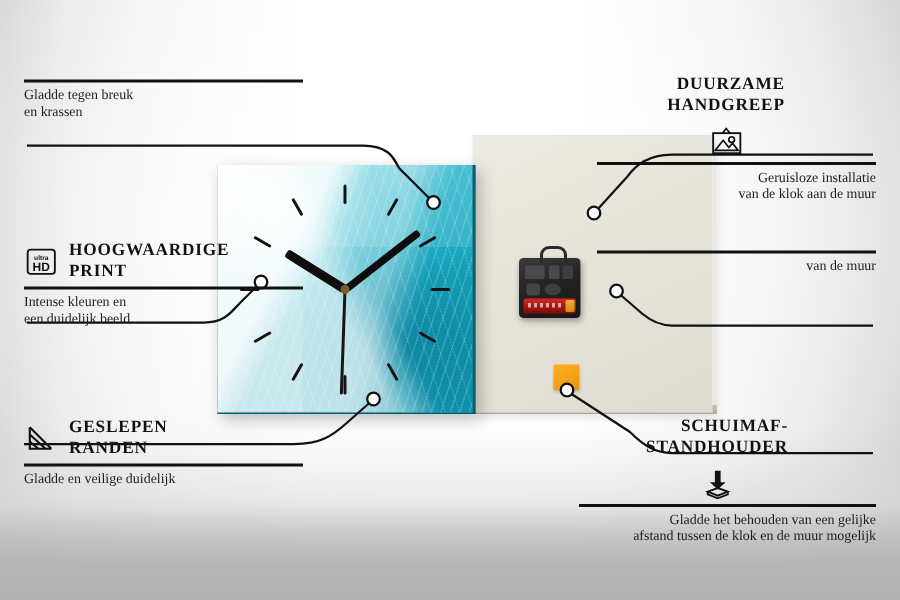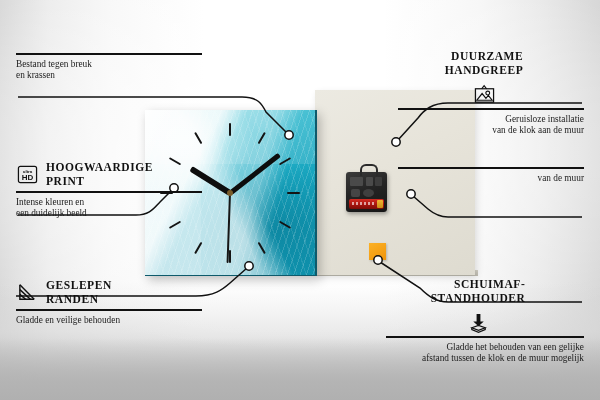--- a/index.html
+++ b/index.html
@@ -166,21 +166,21 @@
       <circle cx="174" cy="188" r="4.2"></circle>
       <circle cx="249" cy="266" r="4.2"></circle>
       <circle cx="396" cy="142" r="4.2"></circle>
       <circle cx="411" cy="194" r="4.2"></circle>
       <circle cx="378" cy="260" r="4.2"></circle>
     </g>
   </svg>
 
   <div class="callout left" style="left:16px;top:50px;width:200px;">
     <div class="ct-rule" style="width:186px;"></div>
-    <div class="ct-desc">Bestand tegen breuk</div>
+    <div class="ct-desc">Gladde tegen breuk</div>
     <div class="ct-desc">en krassen</div>
   </div>
 
   <div class="callout left" style="left:16px;top:161px;width:200px;">
     <div class="ct-head">
       <span class="ct-icon">
         <svg viewBox="0 0 24 22">
           <rect x="2.5" y="2.5" width="19" height="17" rx="2" fill="none" stroke="#111" stroke-width="1.3"></rect>
           <text x="12" y="9.6" text-anchor="middle" font-family="Liberation Sans, sans-serif" font-size="4.6" font-weight="bold" fill="#111">ultra</text>
           <text x="12" y="17.2" text-anchor="middle" font-family="Liberation Sans, sans-serif" font-size="8.4" font-weight="bold" fill="#111">HD</text>
@@ -207,21 +207,21 @@
               <path d="M4 3 V18 H19"></path>
         </g>
           </svg>
       </span>
       <div>
         <div class="ct-title">GESLEPEN</div>
         <div class="ct-title">RANDEN</div>
       </div>
     </div>
     <div class="ct-rule" style="width:186px;"></div>
-    <div class="ct-desc">Gladde en veilige behouden</div>
+    <div class="ct-desc">Gladde en veilige duidelijk</div>
   </div>
 
   <div class="callout right" style="left:384px;top:50px;width:200px;">
     <div class="ct-head">
       <div>
         <div class="ct-title">DUURZAME</div>
         <div class="ct-title">HANDGREEP</div>
       </div>
       <span class="ct-icon">
         <svg viewBox="0 0 24 22">

